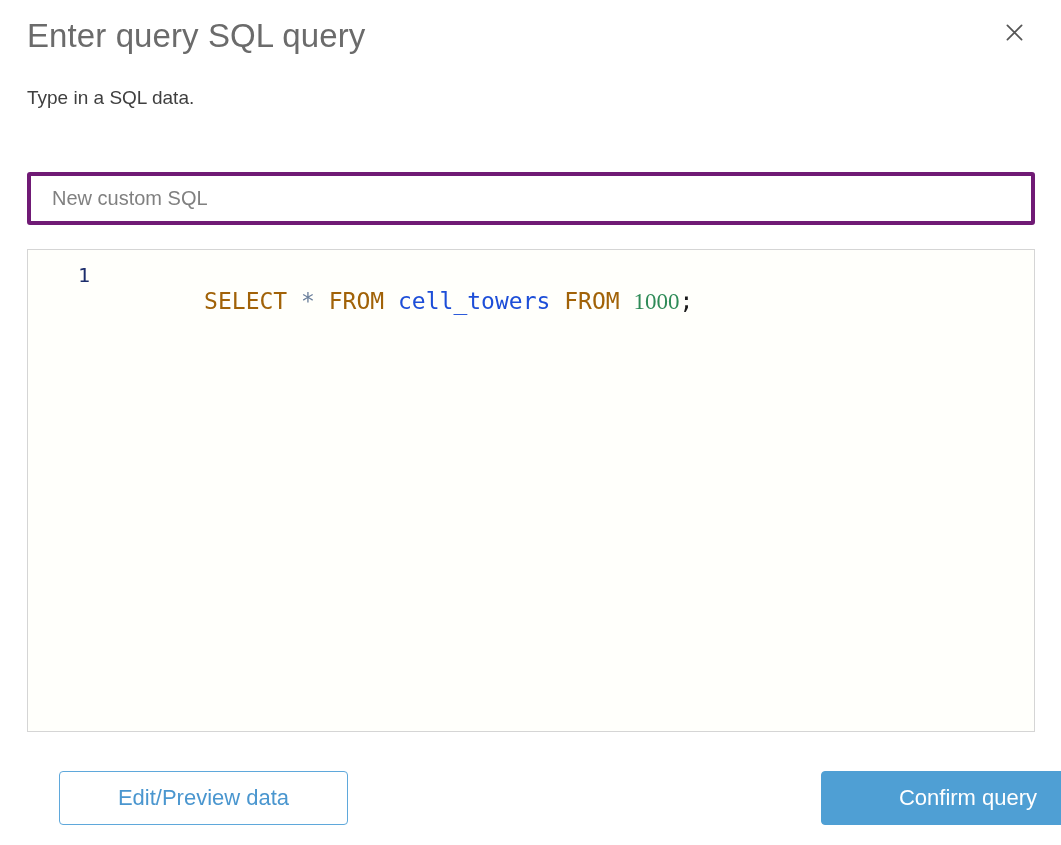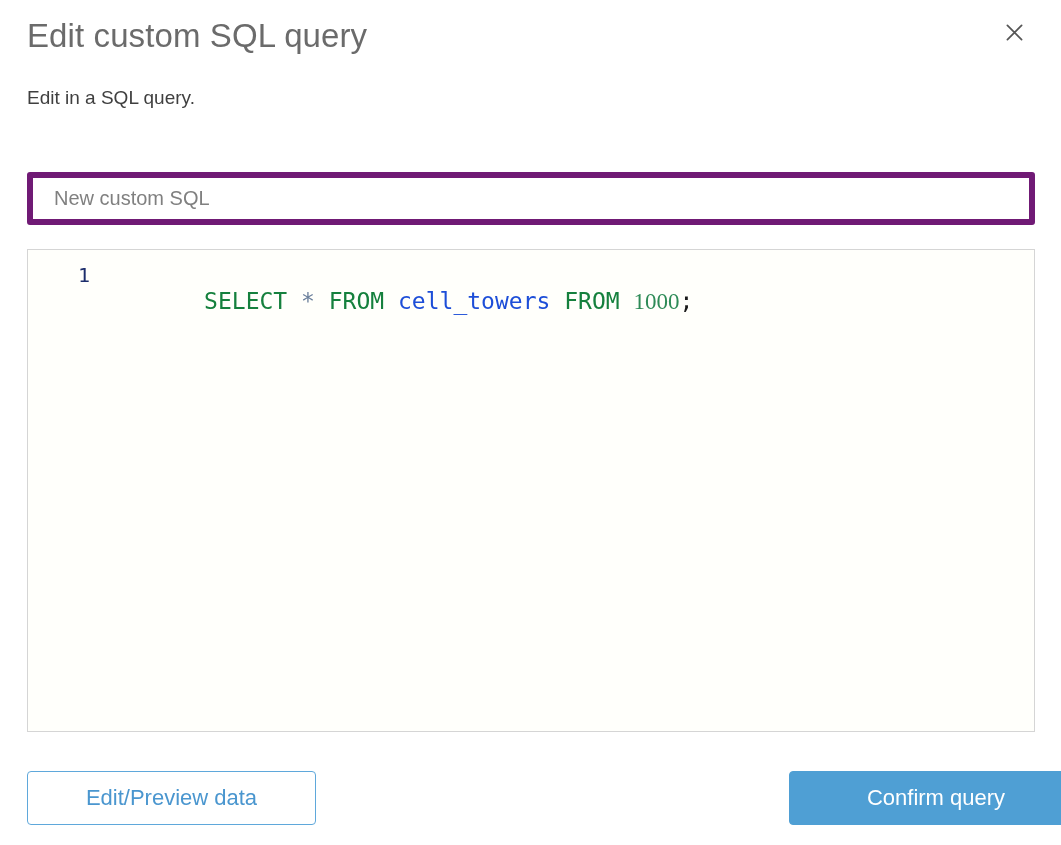--- a/index.html
+++ b/index.html
@@ -55,21 +55,21 @@
   .close-button svg { display: block; }
 
   
   .name-input {
     position: absolute;
     left: 27px;
     top: 172px;
     width: 1008px;
     height: 53px;
     box-sizing: border-box;
-    border: 6px solid #701a75;
+    border: 4px solid #701a75;
     border-radius: 3px;
     background: #ffffff;
     font-family: "Liberation Sans", sans-serif;
     font-size: 20px;
     color: #333333;
     padding: 0 21px;
     outline: none;
   }
   .name-input::placeholder {
     color: #808080;
@@ -106,40 +106,41 @@
     user-select: none;
   }
   .code {
     margin-left: 31px;
     font-family: "DejaVu Sans Mono", "Liberation Mono", monospace;
     font-size: 23px;
     line-height: 26px;
     white-space: pre;
     color: #1a1a1a;
   }
-  .tok-kw   { color: #15803d; }
+  .tok-kw   { color: #a16207; }
   .tok-op   { color: #6a7f9b; }
   .tok-name { color: #1d4ed8; }
   .tok-num  { color: #2e8b57; font-family: Liberation Serif, serif; }
   .tok-punc { color: #1a1a1a; }
 
   
   .btn {
     position: absolute;
     box-sizing: border-box;
     height: 54px;
     border-radius: 4px;
     font-family: "Liberation Sans", sans-serif;
     font-size: 22px;
     font-weight: 400;
     display: flex;
     align-items: center;
     justify-content: center;
     cursor: pointer;
     padding: 16px;
+    margin-left: 32px;
   }
   .btn-secondary {
     left: 27px;
     top: 771px;
     width: 289px;
     background: #ffffff;
     border: 1px solid #5fa8db;
     color: #4a96cf;
   }
   .btn-primary {
@@ -147,23 +148,23 @@
     top: 771px;
     width: 294px;
     background: #4f9fd4;
     border: 1px solid #4f9fd4;
     color: #ffffff;
   }
 </style>
 </head>
 <body>
 
-<div class="dialog-title">Edit custom SQL query</div>
+<div class="dialog-title">Enter query SQL query</div>
 
-<div class="dialog-subtitle">Edit in a SQL query.</div>
+<div class="dialog-subtitle">Type in a SQL data.</div>
 
 <button class="close-button">
   <span>
     <svg width="17" height="17" viewBox="0 0 17 17" aria-hidden="true">
       <path d="M1.4 1.4 L15.6 15.6 M15.6 1.4 L1.4 15.6" stroke="#555555" stroke-width="1.7" stroke-linecap="round"></path>
     </svg>
   </span>
 </button>
 
 <input class="name-input" type="text" placeholder="New custom SQL" style="">

